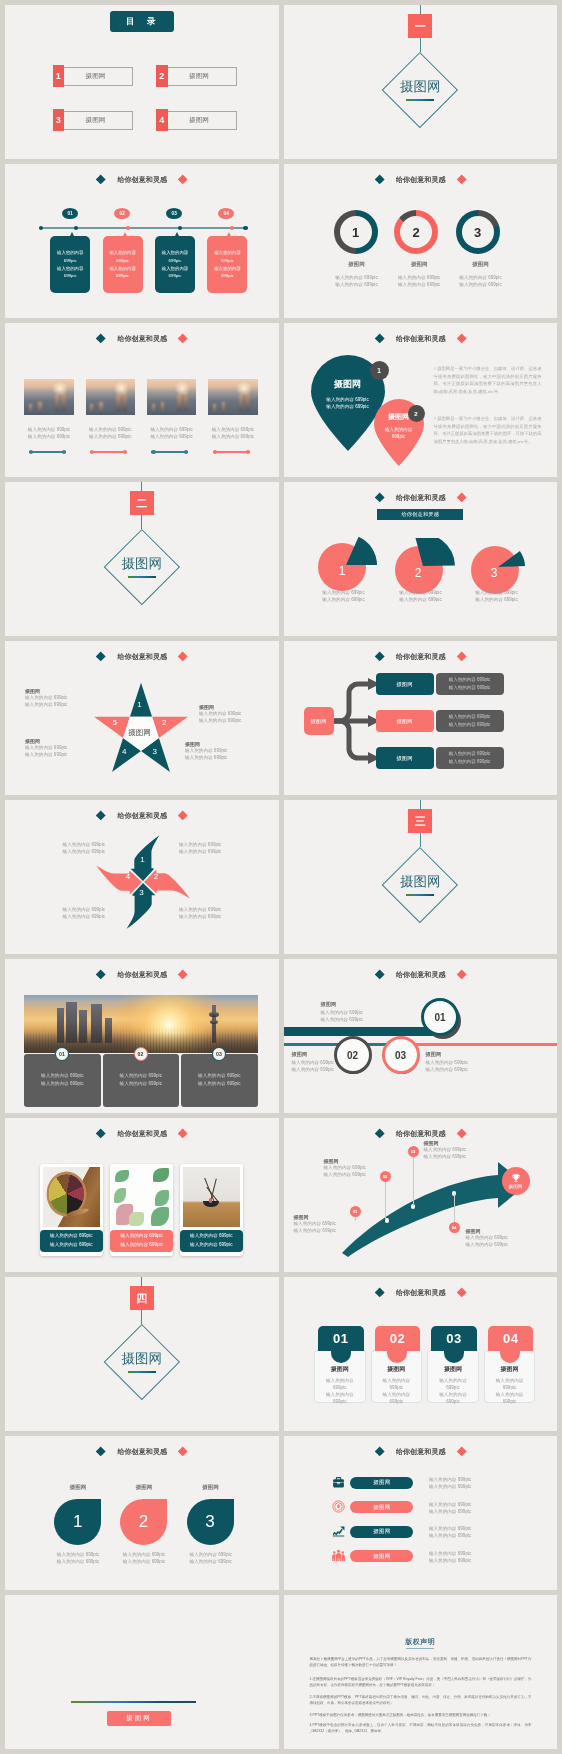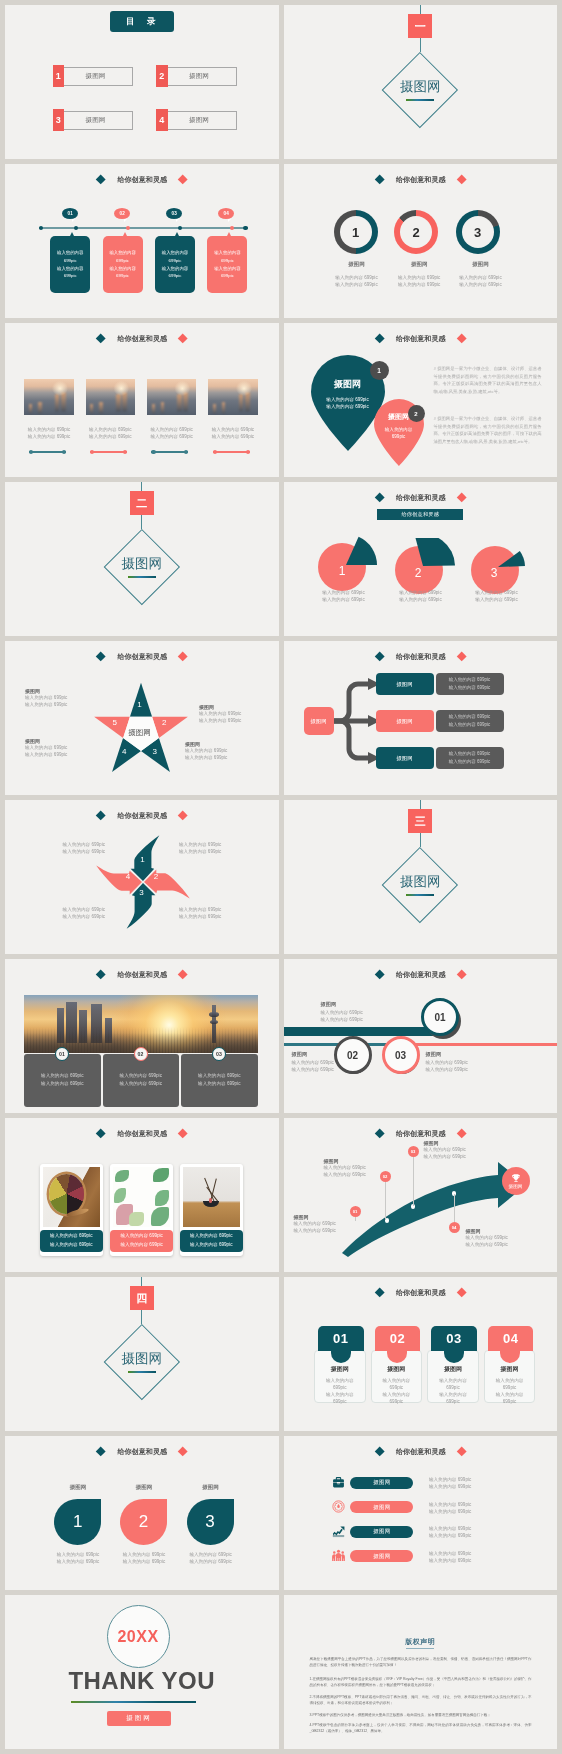--- a/index.html
+++ b/index.html
@@ -921,22 +921,20 @@
     <path d="M19.8 9.8c2.5 0 4 1.8 4 4.3V22h-2.1v-4.6h-.8V22h-2.6v-6.2c0-1.7-.6-3.2-1.6-4.2.6-1.1 1.7-1.8 3.1-1.8z"></path>
       </svg>
   <div class="pill" style="left:66.9px;top:114.0px;background:#f8736e;">摄图网</div>
   <div class="small" style="position:absolute;left:145.4px;top:113.6px;width:80px;">
     <div>输入您的内容 699pic</div>
     <div>输入您的内容 699pic</div>
       </div>
 </div>
 
 <div class="slide">
-  <div class="ty-circle" style="left:101.5px;top:10px;">20XX</div>
-  <div class="ty-head" style="top:72px;">THANK YOU</div>
   <div class="ty-rule" style="left:65.8px;top:106px;width:125px;"></div>
   <div class="ty-btn" style="left:102px;top:116px;">摄图网</div>
 </div>
 
 <div class="slide">
   <div class="cp-head" style="top:42px;">版权声明</div>
   <div class="cp-rule" style="top:53px;"></div>
   <div class="cp-p" style="left:26px;top:62px;width:222px;">感谢您下载摄图网平台上提供的PPT作品，为了您和摄图网以及原作者的利益，请您复制、传播、销售、否则将承担法律责任！摄图网对PPT作品进行修改、授权并传播下载次数进行十份的重写加值！</div>
   <div class="cp-p" style="left:26px;top:82px;width:222px;">1.在摄图网版权所有的PPT模板混合使免费版权（VRF：VIP Royalty Free）作品，受《中国人民共和国著作法》和《世界版权公约》的保护。作品的所有权、著作权和使用权归摄图网所有，您下载的是PPT模板遵允的使用权；</div>
   <div class="cp-p" style="left:26px;top:100px;width:222px;">2.不得将摄图网的PPT模板、PPT素材或相应部分用于再次转售、赠与、出租、出借、转让、分销、发布或以任何解释为实质性公开的行为，不得转授权、出素，和公本协议定或者本协议中的权利；</div>

